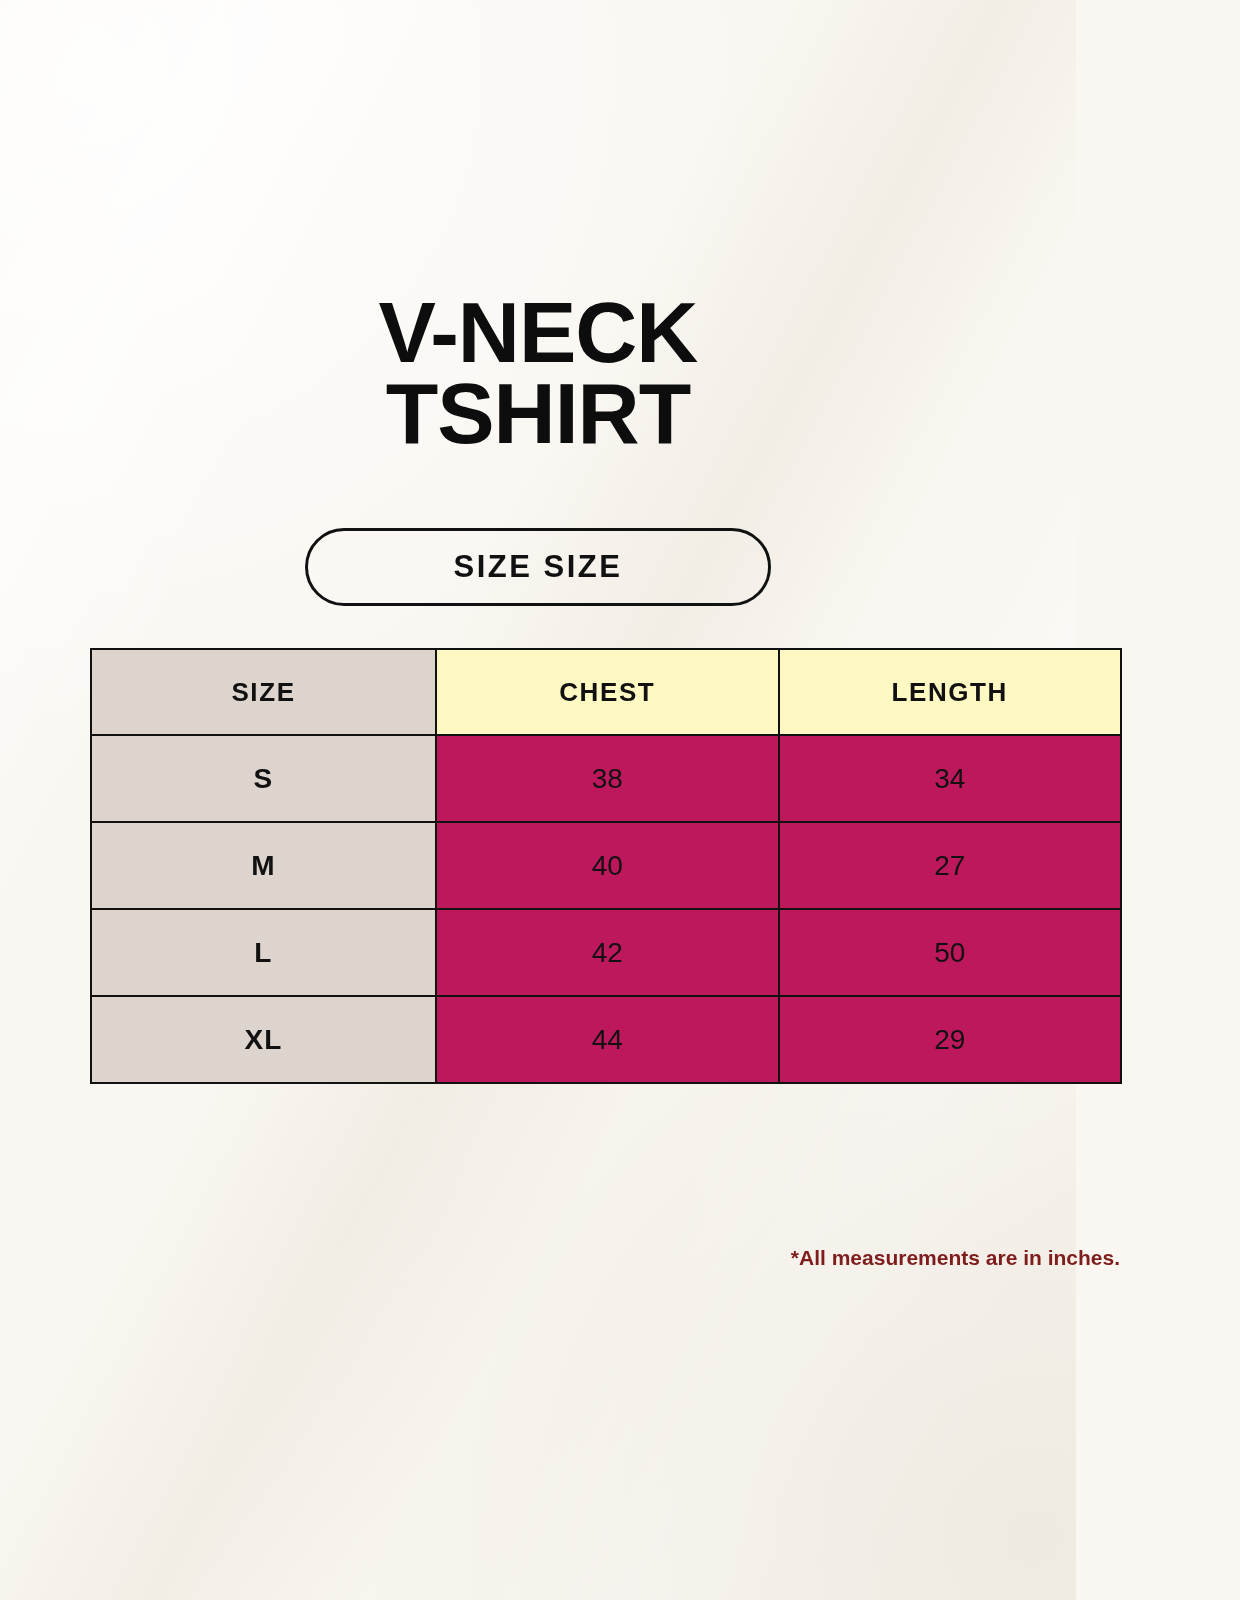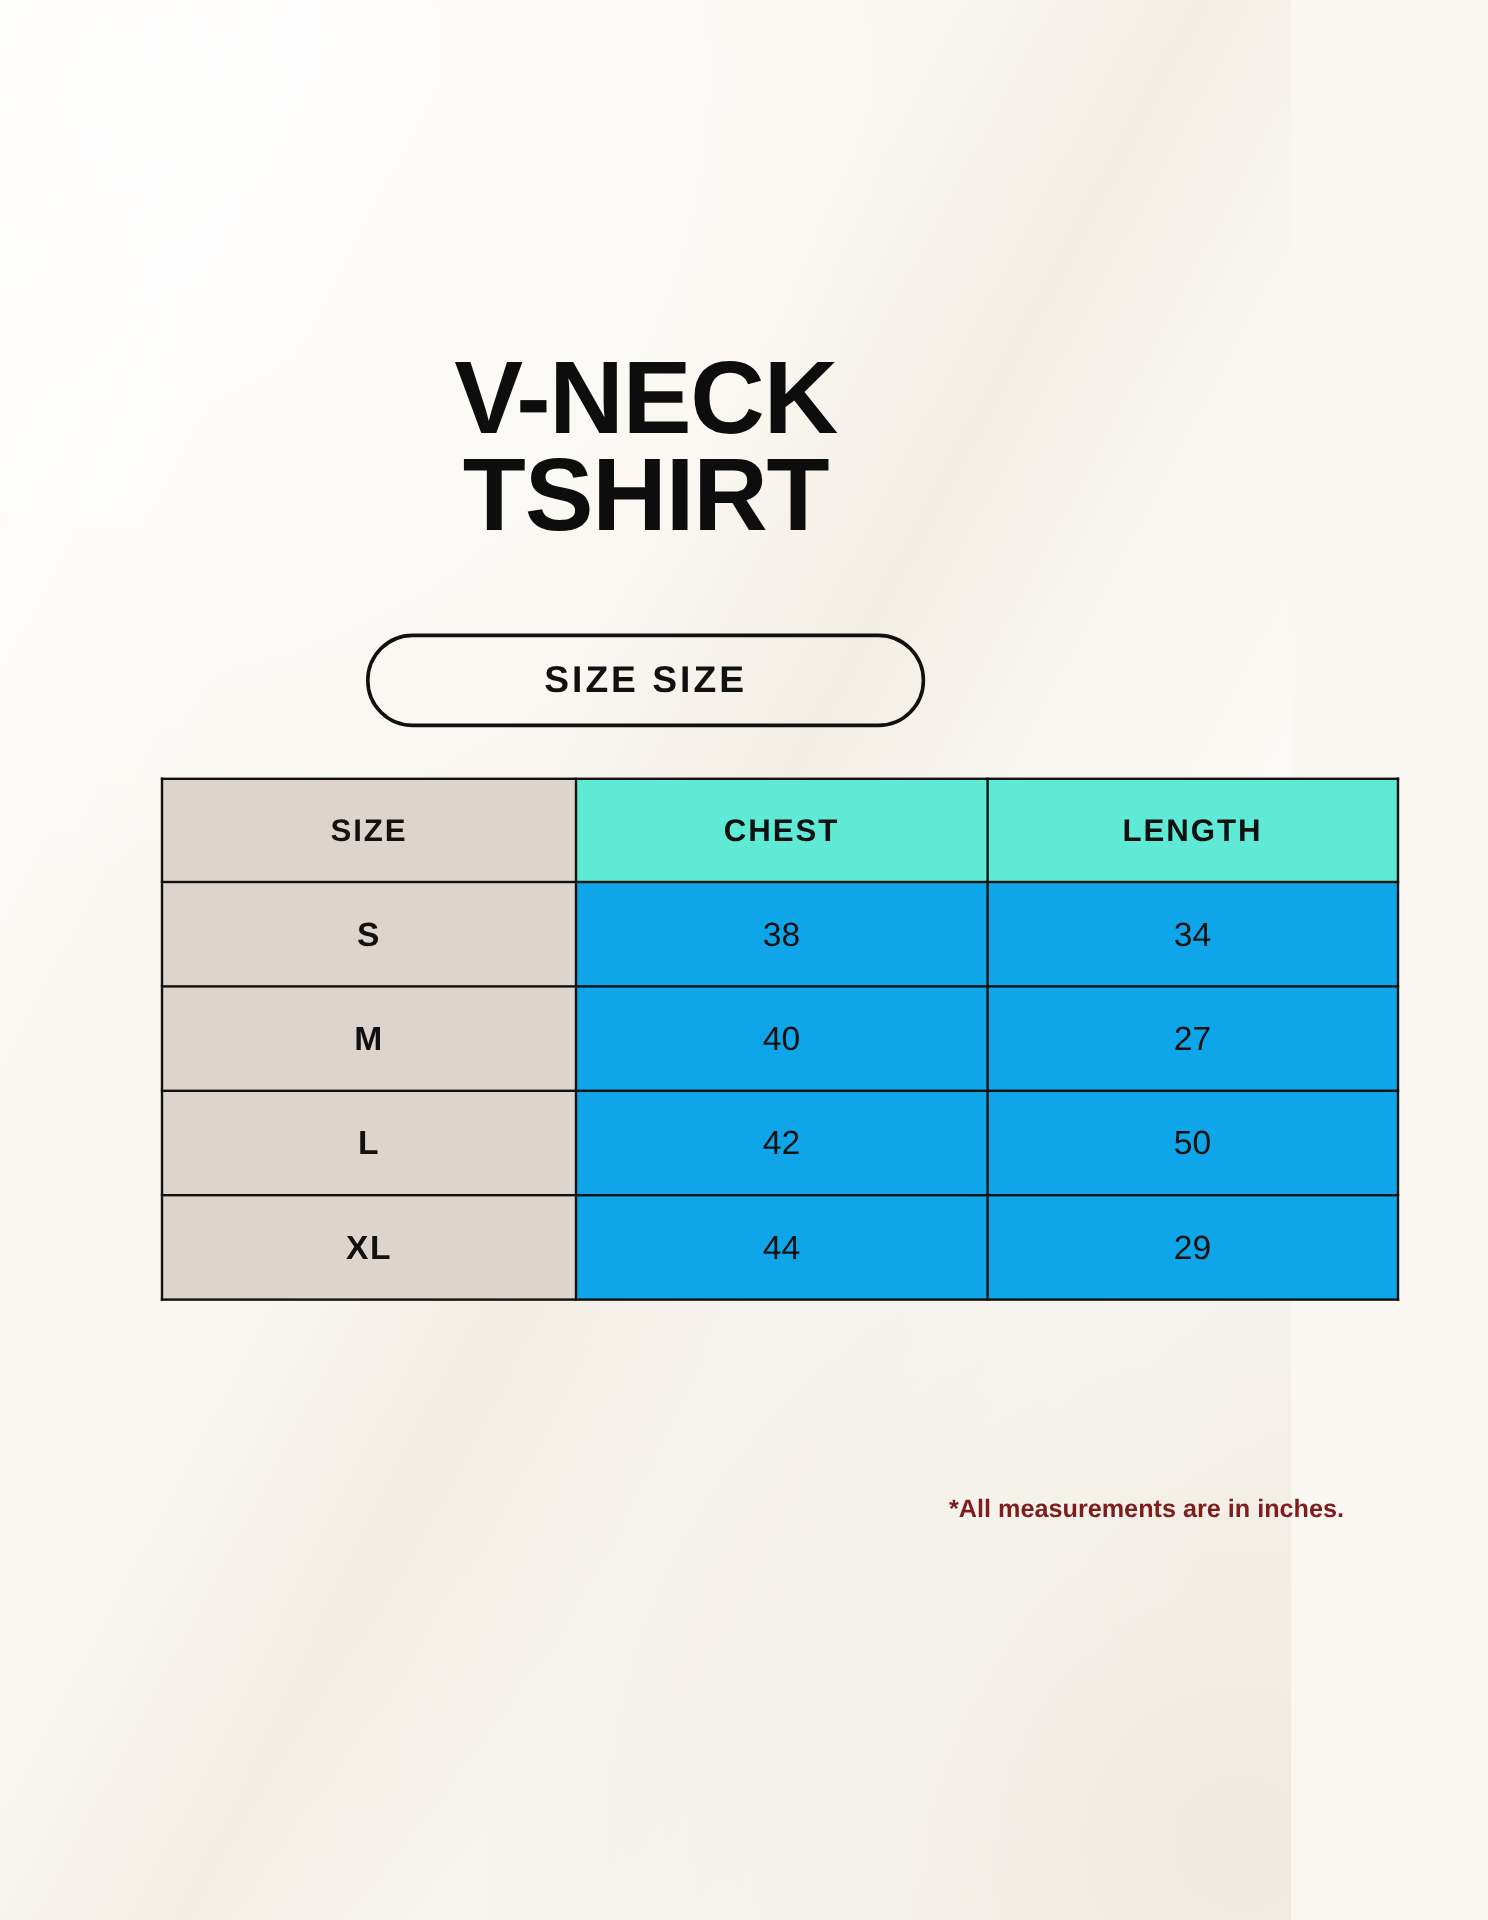--- a/index.html
+++ b/index.html
@@ -78,50 +78,49 @@
   .table-wrap {
     position: absolute;
     left: 90px;
     top: 648px;
     width: 1030px;
   }
   table.size-chart {
     border-collapse: collapse;
     width: 100%;
     table-layout: fixed;
-    margin-left: 44px;
   }
   table.size-chart td, table.size-chart th {
     border: 2.5px solid #111;
     text-align: center;
     box-sizing: border-box;
   }
   col.c-size { width: 345px; }
   col.c-val  { width: 342.5px; }
 
   thead th {
     height: 86px;
     font-size: 26px;
     font-weight: 700;
     letter-spacing: 1.6px;
   }
   th.head-size { background: #ded4ce; }
-  th.head-val  { background: #5eead4; }
+  th.head-val  { background: #fef9c3; }
 
   tbody td {
     height: 87px;
     font-size: 28px;
   }
   td.cell-size {
     background: #ded4ce;
     font-weight: 700;
     letter-spacing: 1.2px;
   }
   td.cell-val {
-    background: #0ea5e9;
+    background: #be185d;
     font-weight: 400;
   }
 
   .footnote {
     position: absolute;
     left: 90px;
     top: 1246px;
     width: 1030px;
     text-align: right;
     font-size: 21px;

